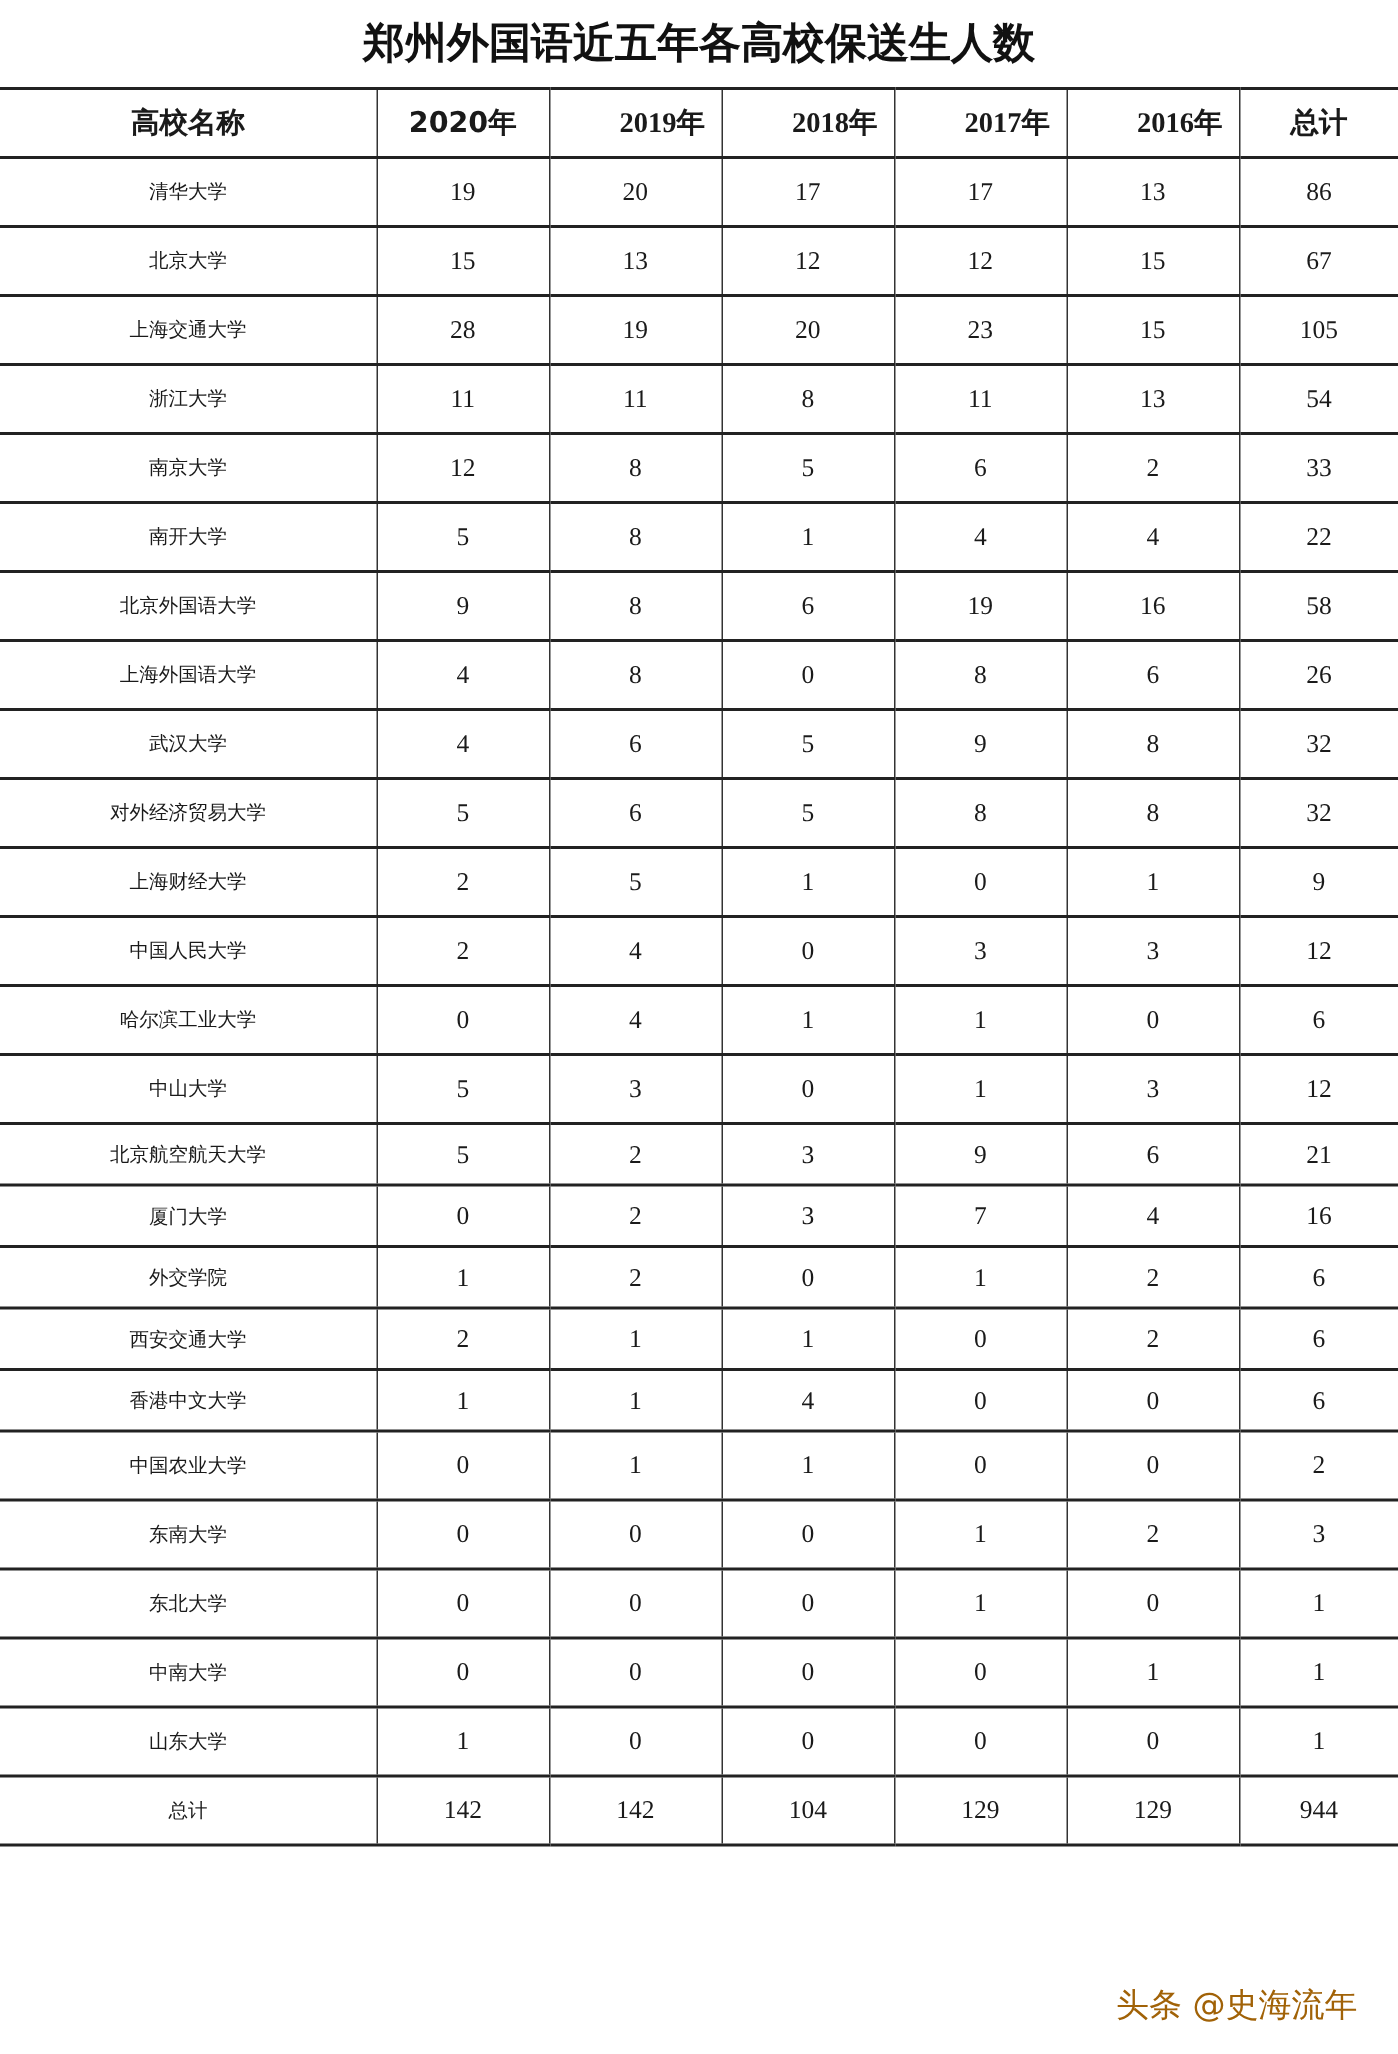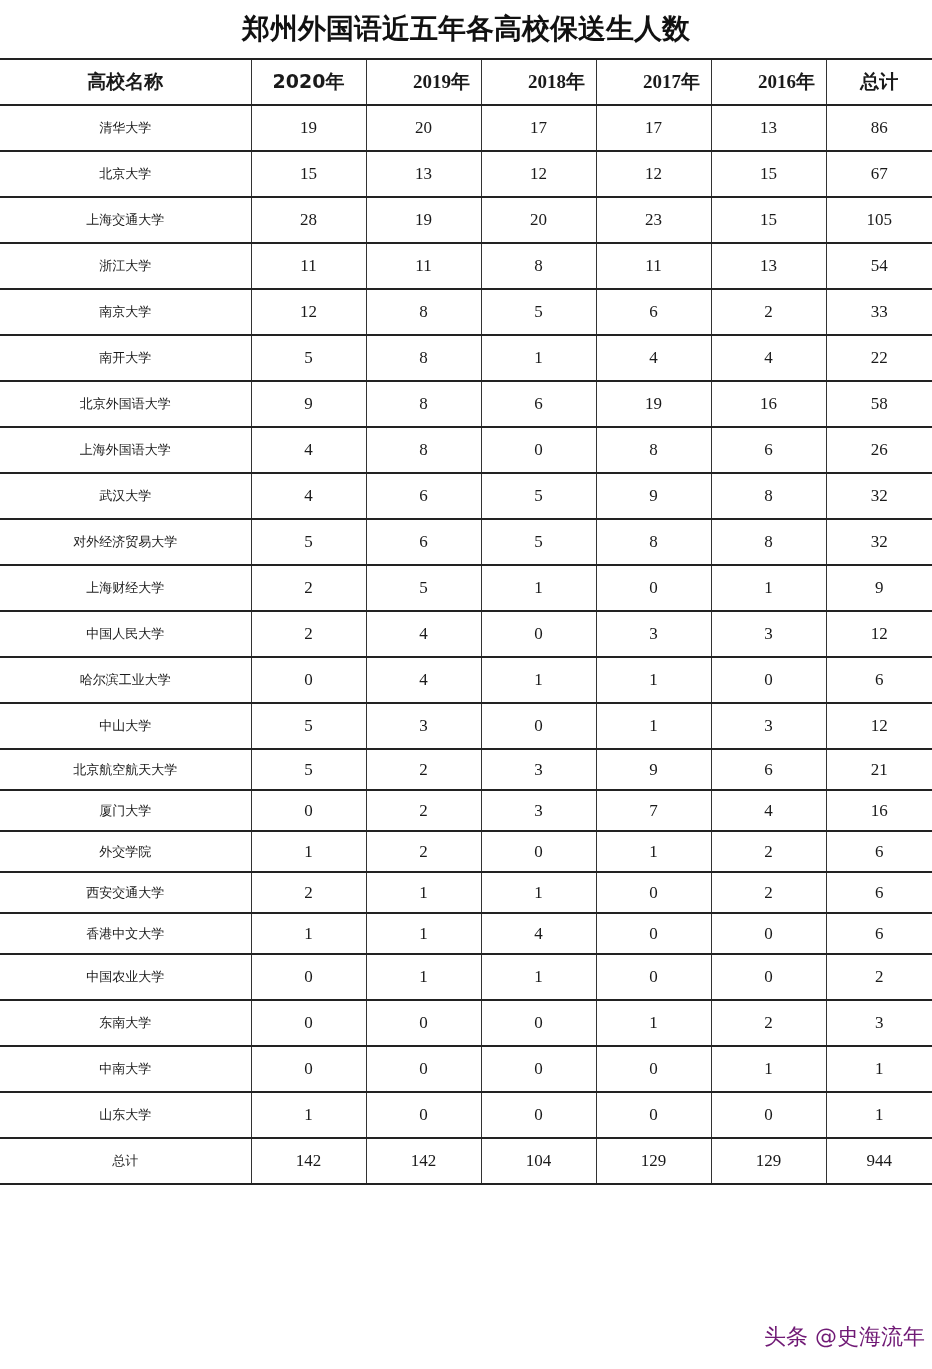--- a/index.html
+++ b/index.html
@@ -19,21 +19,21 @@
   tr > *:last-child { border-right: none; }
   th { height: 44px; font-weight: bold; font-size: 19px; }
   th.name-h, th.bold-h { font-family: "DejaVu Sans", "Liberation Sans", sans-serif; }
   th.year-h { font-family: "Liberation Serif", "DejaVu Serif", serif; font-weight: bold; font-size: 19px; padding-left: 36px; }
   td { font-size: 17px; font-family: "Liberation Serif", "DejaVu Serif", serif; }
   td.name { font-family: "DejaVu Sans", "Liberation Sans", sans-serif; font-size: 13px; margin-top: 12px; }
   tr.tall td { height: 44px; }
   tr.short td { height: 39px; }
   .watermark { position: absolute; left: 740px; top: 1322px; font-size: 22px;
                font-family: "DejaVu Sans", "Liberation Sans", sans-serif;
-               color: #701a75; background: rgba(255,255,255,0.55); padding: 0 4px; margin-left: 20px; }
+               color: #a16207; background: rgba(255,255,255,0.55); padding: 0 4px; }
 </style>
 </head>
 <body>
 
 <div class="title">郑州外国语近五年各高校保送生人数</div>
 
 <table>
   <colgroup>
     <col class="c0">
       <col class="cy">
@@ -238,20 +238,29 @@
       <tr class="tall">
         <td class="name">东南大学</td>
         <td>0</td>
         <td>0</td>
         <td>0</td>
         <td>1</td>
         <td>2</td>
         <td>3</td>
       </tr>
       <tr class="tall">
+        <td class="name">东北大学</td>
+        <td>0</td>
+        <td>0</td>
+        <td>0</td>
+        <td>1</td>
+        <td>0</td>
+        <td>1</td>
+      </tr>
+      <tr class="tall">
         <td class="name">中南大学</td>
         <td>0</td>
         <td>0</td>
         <td>0</td>
         <td>0</td>
         <td>1</td>
         <td>1</td>
       </tr>
       <tr class="tall">
         <td class="name">山东大学</td>

